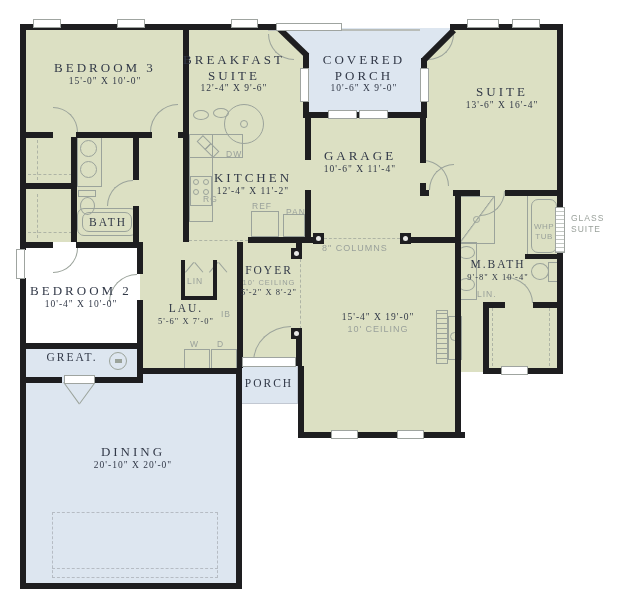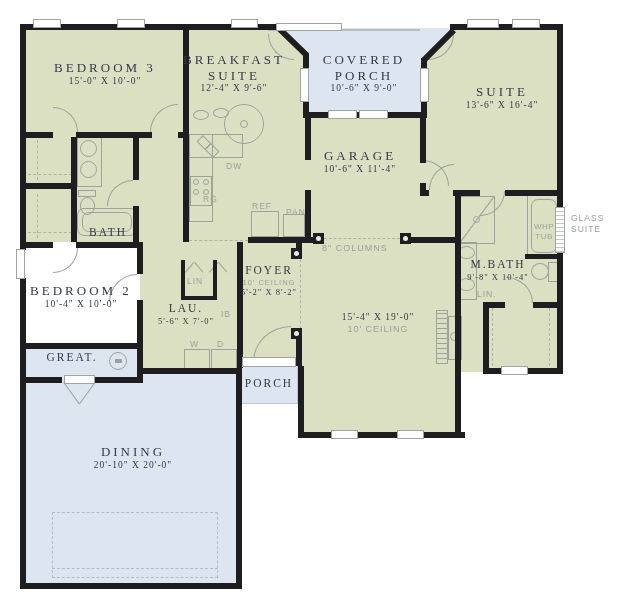--- a/index.html
+++ b/index.html
@@ -219,25 +219,29 @@
   </div>
   <div class="lbl" style="left:308px;top:52px;width:112px;">
     <div class="rname">COVERED</div>
     <div class="rname">PORCH</div>
     <div class="rdim">10'-6" X 9'-0"</div>
   </div>
   <div class="lbl" style="left:443px;top:84px;width:118px;">
     <div class="rname">SUITE</div>
     <div class="rdim">13'-6" X 16'-4"</div>
   </div>
+  <div class="lbl" style="left:198px;top:170px;width:110px;">
+    <div class="rname">KITCHEN</div>
+    <div class="rdim">12'-4" X 11'-2"</div>
+  </div>
   <div class="lbl" style="left:304px;top:148px;width:112px;">
     <div class="rname">GARAGE</div>
     <div class="rdim">10'-6" X 11'-4"</div>
   </div>
-  <div class="lbl small" style="left:80px;top:226px;width:56px;font-family:Liberation Serif, serif;">
+  <div class="lbl small" style="left:80px;top:216px;width:56px;font-family:Liberation Serif, serif;">
     <div class="rname">BATH</div>
   </div>
   <div class="lbl" style="left:26px;top:283px;width:110px;">
     <div class="rname">BEDROOM 2</div>
     <div class="rdim">10'-4" X 10'-0"</div>
   </div>
   <div class="lbl small" style="left:238px;top:264px;width:62px;">
     <div class="rname">FOYER</div>
     <div class="grey greyc" style="position:static;font-size:7.5px;">10' CEILING</div>
     <div class="rdim" style="font-size:8.5px;">5'-2" X 8'-2"</div>
@@ -258,21 +262,21 @@
     <div class="rname">GREAT.</div>
   </div>
   <div class="lbl" style="left:70px;top:444px;width:126px;">
     <div class="rname">DINING</div>
     <div class="rdim">20'-10" X 20'-0"</div>
   </div>
   <div class="lbl small" style="left:240px;top:377px;width:58px;">
     <div class="rname">PORCH</div>
   </div>
 
-  <div class="grey" style="left:226px;top:161px;">DW</div>
+  <div class="grey" style="left:226px;top:149px;">DW</div>
   <div class="grey" style="left:203px;top:194px;">RG</div>
   <div class="grey" style="left:252px;top:201px;">REF</div>
   <div class="grey" style="left:286px;top:207px;">PAN</div>
   <div class="grey" style="left:187px;top:276px;">LIN</div>
   <div class="grey" style="left:477px;top:289px;">LIN.</div>
   <div class="grey" style="left:190px;top:339px;">W</div>
   <div class="grey" style="left:217px;top:339px;">D</div>
   <div class="grey" style="left:221px;top:309px;">IB</div>
   <div class="grey" style="left:322px;top:243px;font-size:9px;">8" COLUMNS</div>
   <div class="grey" style="left:571px;top:213px;">

